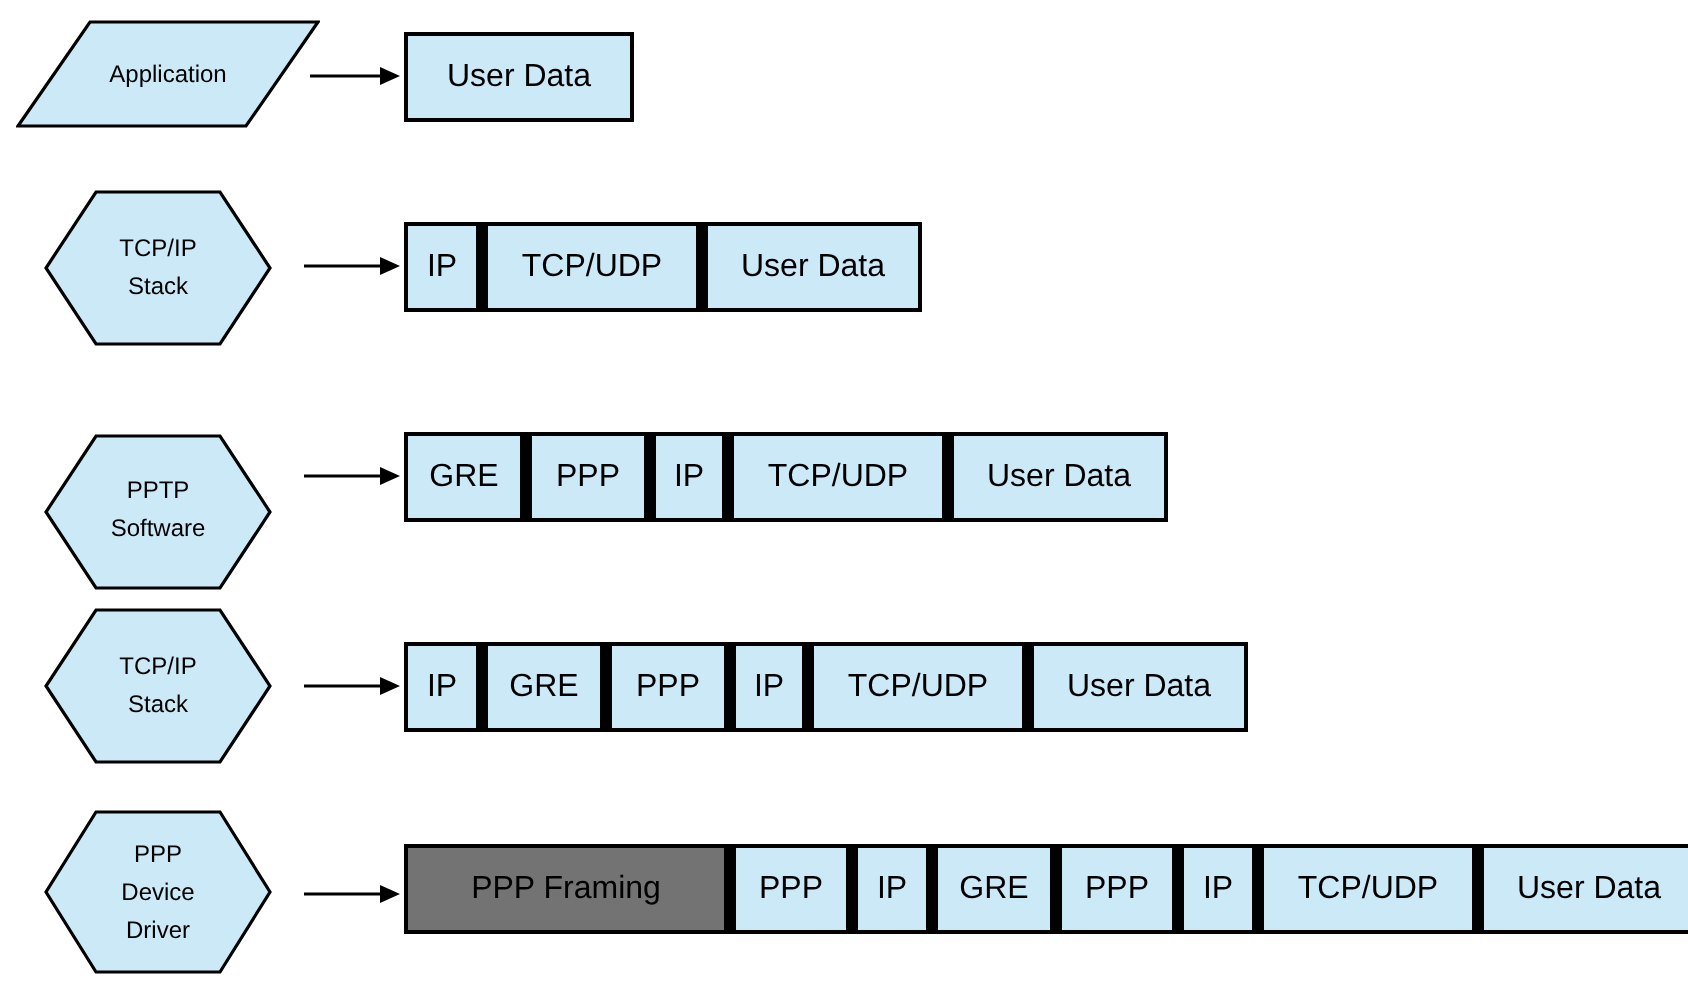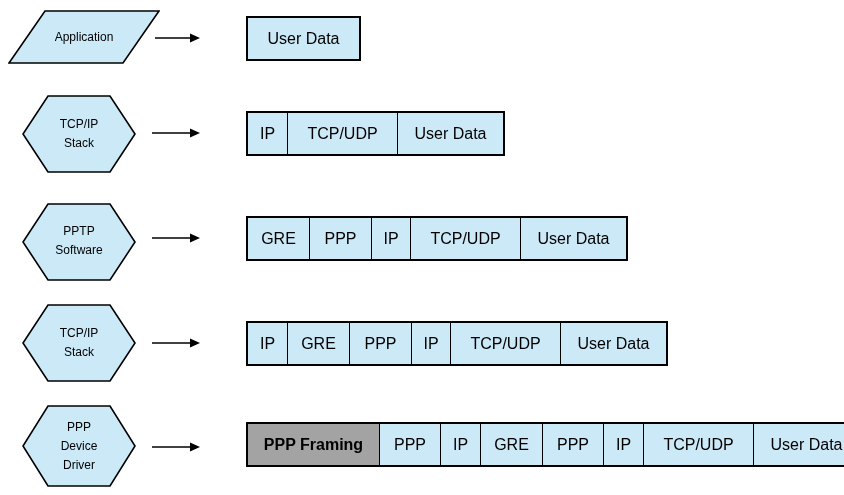--- a/index.html
+++ b/index.html
@@ -50,30 +50,29 @@
   }
   .arrow svg { display: block; }
   
   .packet {
     position: absolute;
     display: flex;
     box-sizing: border-box;
     border: 2px solid #000000;
     background: #cce9f7;
     height: 45px;
-    margin-left: 44px;
   }
   .cell {
     box-sizing: border-box;
     display: flex;
     align-items: center;
     justify-content: center;
     font-size: 16px;
     color: #000000;
-    border-right: 1px solid #a21caf;
+    border-right: 6px solid #a21caf;
     background: #cce9f7;
     white-space: nowrap;
   }
   .cell:last-child { border-right: none; }
 </style>
 </head>
 <body>
 
 <div id="diagram">
     <div class="stage" style="top: 10px; width: 152px; height: 54px; left: 8px;">
@@ -102,21 +101,21 @@
       <svg width="48" height="12" viewBox="0 0 48 12">
         <line x1="0" y1="6" x2="39" y2="6" stroke="#000000" stroke-width="1.4"></line>
         <polygon points="38,1.5 48,6 38,10.5" fill="#000000"></polygon>
       </svg>
     </div>
     <div class="packet" style="left: 202px; top: 111px; border-color: rgb(0, 0, 0); background: rgb(204, 233, 247);">
       <div class="cell" style="width: 40px; border-right-color: rgb(0, 0, 0); background: rgb(204, 233, 247);">IP</div>
       <div class="cell" style="width: 110px; border-right-color: rgb(0, 0, 0); background: rgb(204, 233, 247);">TCP/UDP</div>
       <div class="cell" style="width: 105px; border-right-color: rgb(0, 0, 0); background: rgb(204, 233, 247);">User Data</div>
     </div>
-    <div class="stage" style="top: 203px; width: 114px; height: 76px; left: 22px;">
+    <div class="stage" style="top: 217px; width: 114px; height: 76px; left: 22px;">
       <svg width="114" height="78" viewBox="0 0 114 78">
         <polygon points="26,1 88,1 113,39 88,77 26,77 1,39" fill="#cce9f7" stroke="#000000" stroke-width="1.6"></polygon>
       </svg>
       <div class="stage-label">PPTP
 Software</div>
     </div>
     <div class="arrow" style="left: 152px; top: 232px; width: 48px; height: 12px;">
       <svg width="48" height="12" viewBox="0 0 48 12">
         <line x1="0" y1="6" x2="39" y2="6" stroke="#000000" stroke-width="1.4"></line>
         <polygon points="38,1.5 48,6 38,10.5" fill="#000000"></polygon>
@@ -158,21 +157,21 @@
 Device
 Driver</div>
     </div>
     <div class="arrow" style="left: 152px; top: 441px; width: 48px; height: 12px;">
       <svg width="48" height="12" viewBox="0 0 48 12">
         <line x1="0" y1="6" x2="39" y2="6" stroke="#000000" stroke-width="1.4"></line>
         <polygon points="38,1.5 48,6 38,10.5" fill="#000000"></polygon>
       </svg>
     </div>
     <div class="packet" style="left: 202px; top: 422px; border-color: rgb(0, 0, 0); background: rgb(204, 233, 247);">
-      <div class="cell" style="width: 132px; border-right-color: rgb(0, 0, 0); background: #a3a3a3; font-weight: bold;">PPP Framing</div>
+      <div class="cell" style="width: 164px; border-right-color: rgb(0, 0, 0); background: #737373;">PPP Framing</div>
       <div class="cell" style="width: 61px; border-right-color: rgb(0, 0, 0); background: rgb(204, 233, 247);">PPP</div>
       <div class="cell" style="width: 40px; border-right-color: rgb(0, 0, 0); background: rgb(204, 233, 247);">IP</div>
       <div class="cell" style="width: 62px; border-right-color: rgb(0, 0, 0); background: rgb(204, 233, 247);">GRE</div>
       <div class="cell" style="width: 61px; border-right-color: rgb(0, 0, 0); background: rgb(204, 233, 247);">PPP</div>
       <div class="cell" style="width: 40px; border-right-color: rgb(0, 0, 0); background: rgb(204, 233, 247);">IP</div>
       <div class="cell" style="width: 110px; border-right-color: rgb(0, 0, 0); background: rgb(204, 233, 247);">TCP/UDP</div>
       <div class="cell" style="width: 105px; border-right-color: rgb(0, 0, 0); background: rgb(204, 233, 247);">User Data</div>
     </div>
   </div>
 

